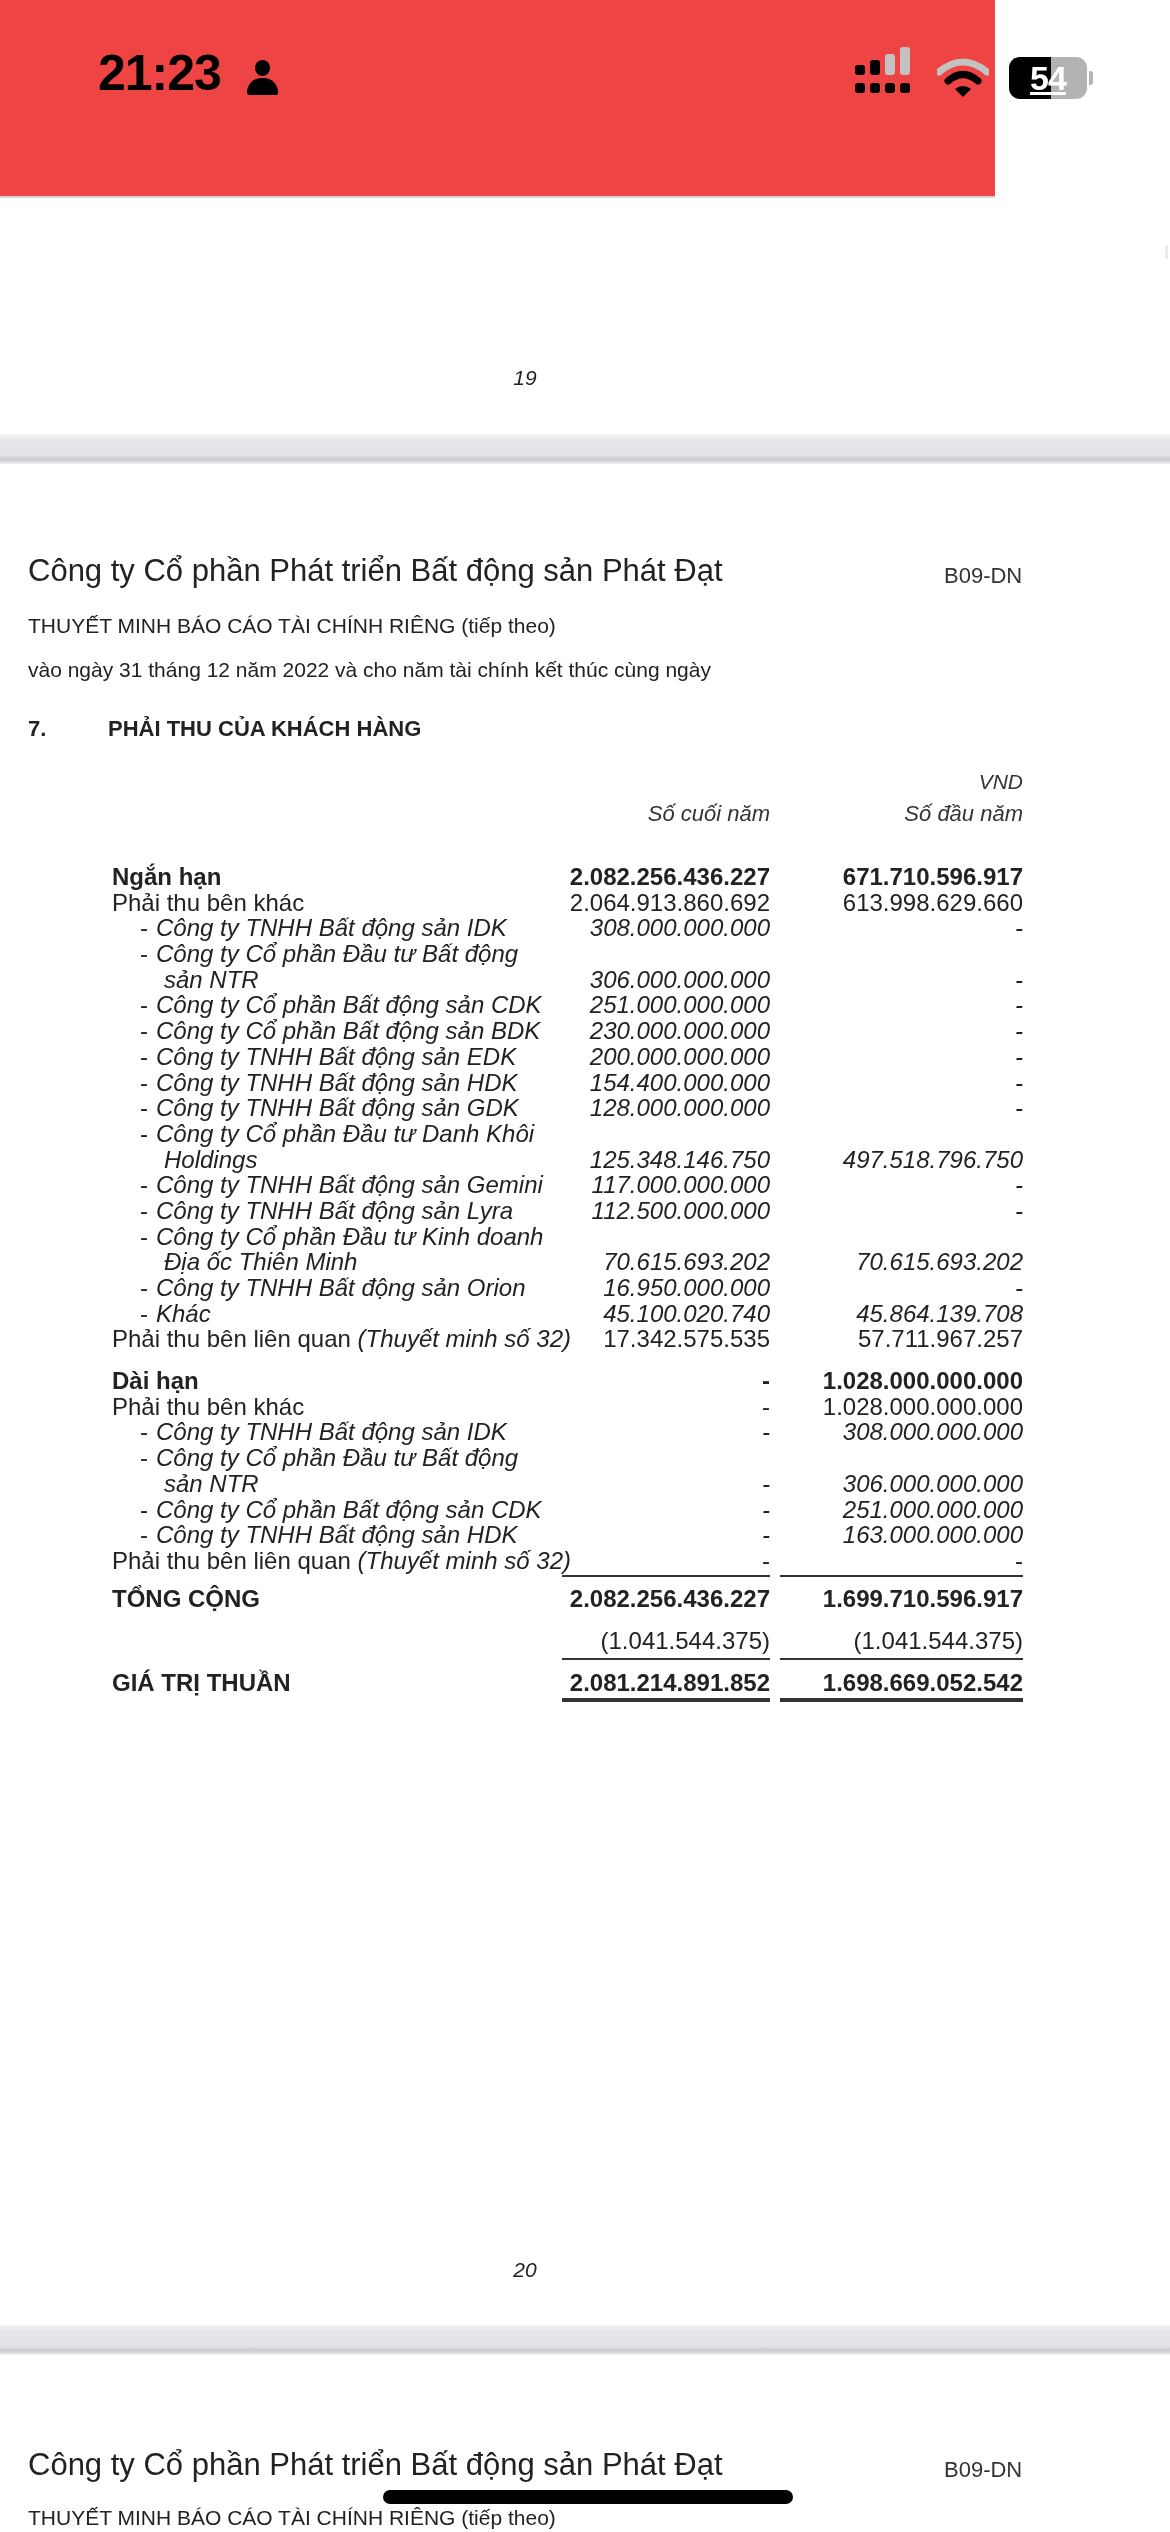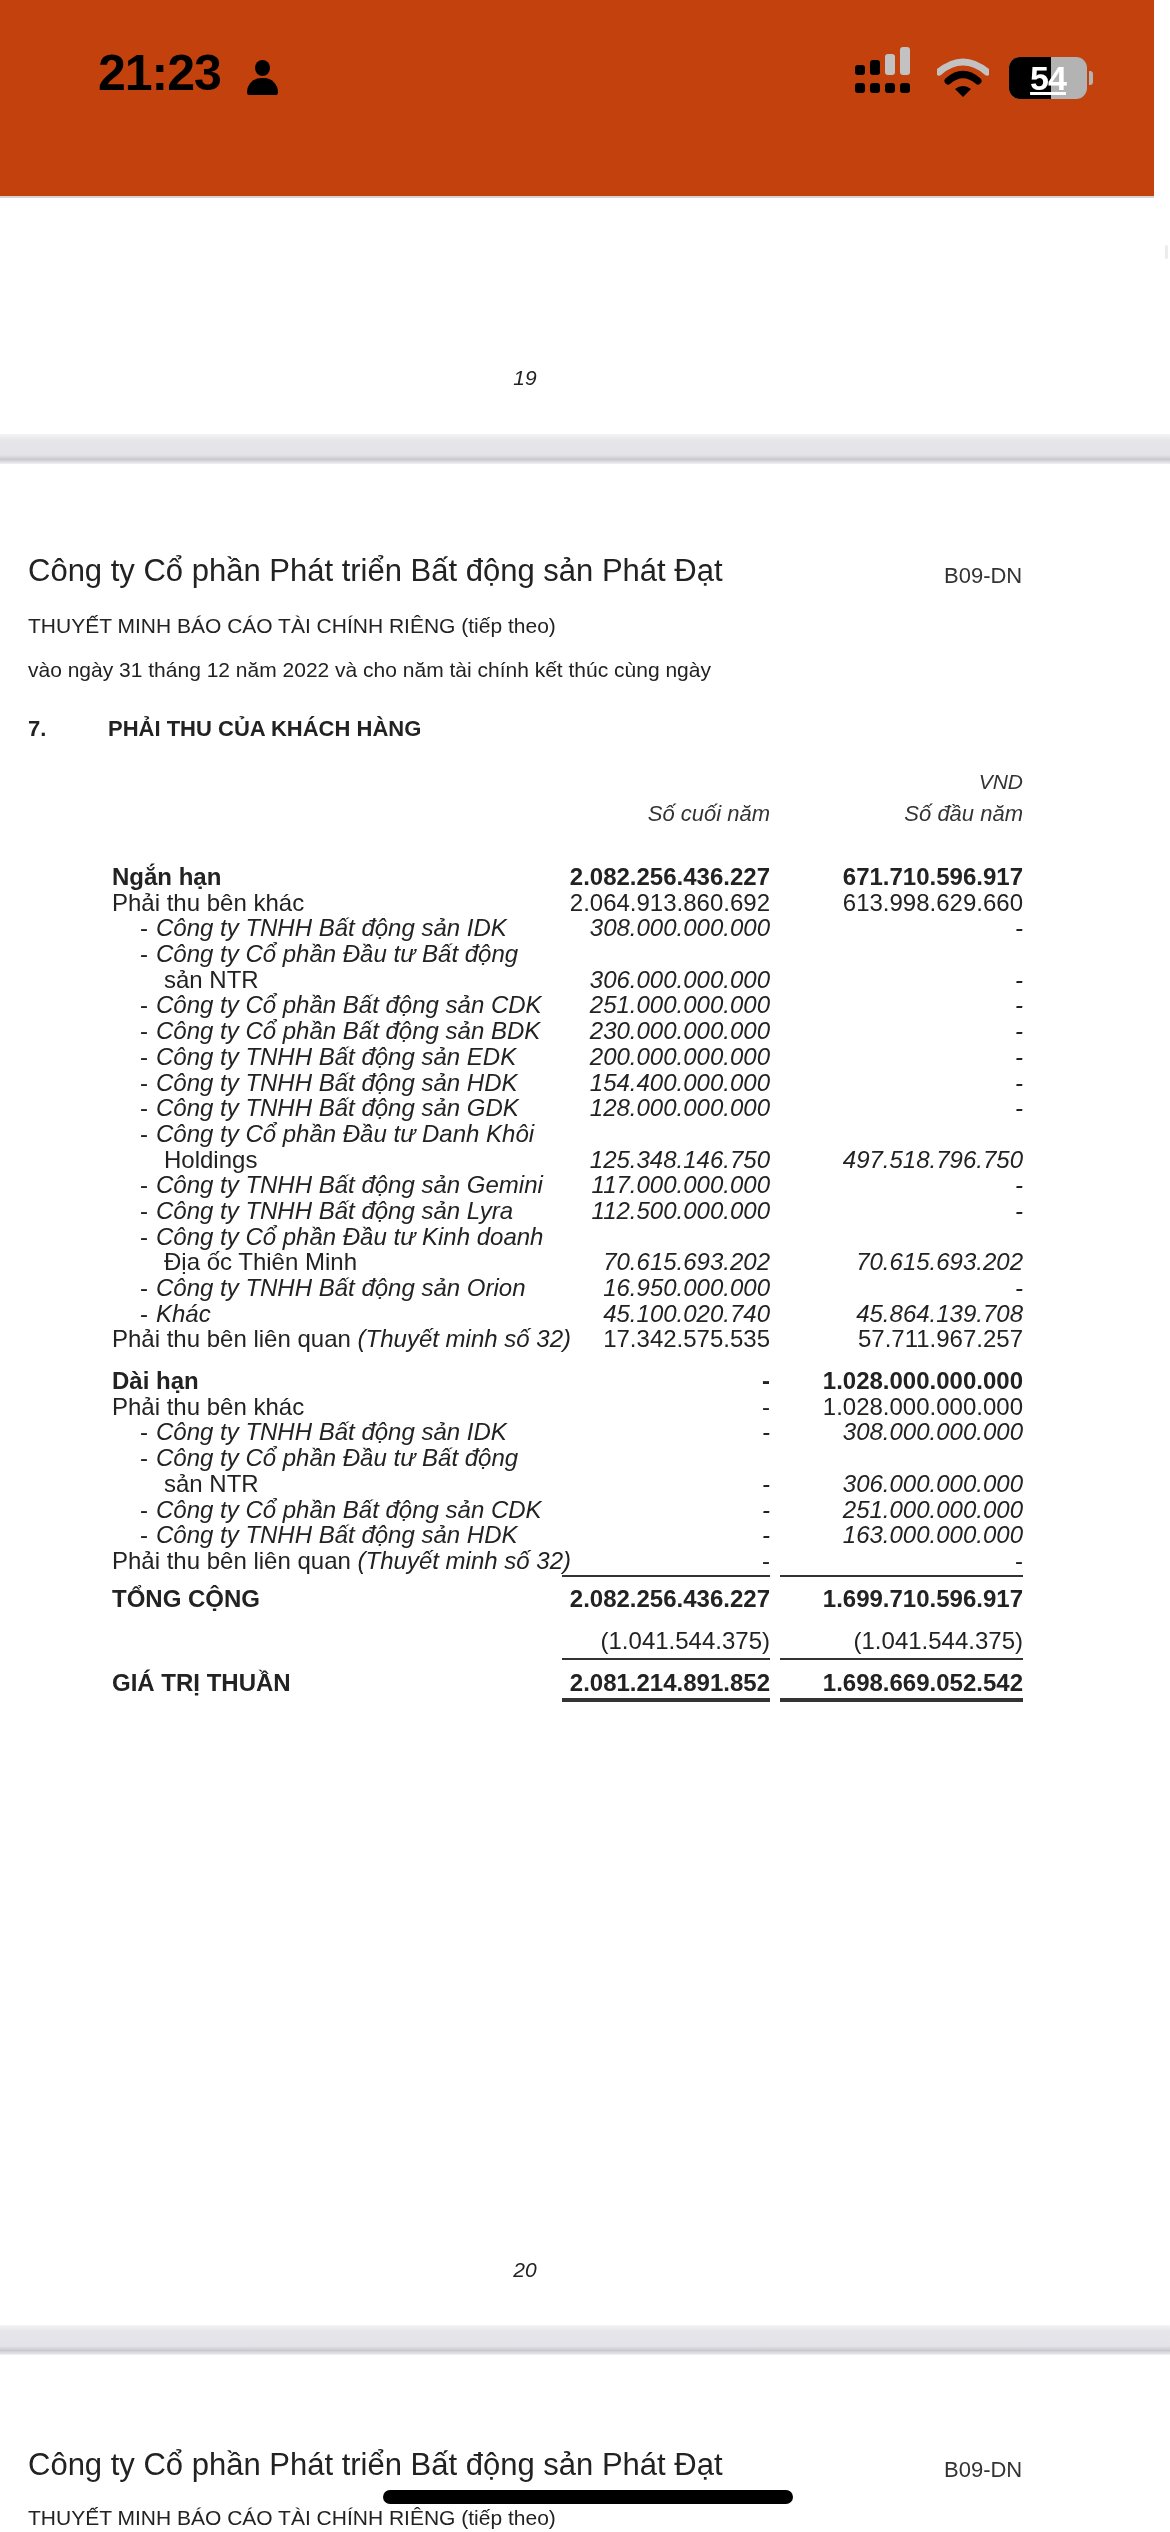--- a/index.html
+++ b/index.html
@@ -1,20 +1,20 @@
 <!DOCTYPE html>
 <html><head>
 <meta charset="utf-8">
 <style>
   * { box-sizing: border-box; margin: 0; padding: 0; }
   html, body { width: 1170px; height: 2532px; overflow: hidden; background: #ffffff; }
   body { position: relative; font-family: "Liberation Sans", sans-serif; color: #1a1a1a; }
 
   
-  .topbar { position: absolute; left: 0; top: 0; width: 1154px; height: 198px; background: #c2410c; border-bottom: 2px solid #d4d4d4; }
+  .topbar { position: absolute; left: 0; top: 0; width: 995px; height: 198px; background: #ef4444; border-bottom: 2px solid #d4d4d4; }
   .time { position: absolute; left: 98px; top: 44px; font-size: 50px; font-weight: bold; letter-spacing: -1px; color: #000; }
   .person-icon { position: absolute; left: 247px; top: 60px; width: 30px; height: 36px; }
   .person-icon .head { position: absolute; left: 8px; top: 0; width: 15px; height: 16px; border-radius: 50%; background: #000; }
   .person-icon .body { position: absolute; left: 0; top: 18px; width: 31px; height: 17px; border-radius: 15px 15px 3px 3px; background: #000; }
   .signal-icon { position: absolute; left: 855px; top: 57px; width: 60px; height: 42px; }
   .signal-icon .dot { position: absolute; width: 10px; height: 10px; border-radius: 3px; background: #000; }
   .signal-icon .bar { position: absolute; width: 10px; border-radius: 3px; background: #000; }
   .signal-icon .bar.dim { background: #c2c2c2; }
   .wifi-icon { position: absolute; left: 937px; top: 58px; width: 52px; height: 40px; }
   .battery-icon { position: absolute; left: 1009px; top: 57px; width: 84px; height: 42px; }
@@ -38,21 +38,21 @@
   .col-unit { position: absolute; top: 770px; left: 900px; width: 123px; text-align: right; font-size: 21px; font-style: italic; color: #333; }
   .col-head { position: absolute; top: 801px; font-size: 22px; font-style: italic; color: #333; text-align: right; }
   .col-head.c1 { left: 560px; width: 210px; }
   .col-head.c2 { left: 813px; width: 210px; }
 
   .table { position: absolute; left: 112px; top: 864px; width: 911px; }
   .row { position: relative; height: 25.7px; font-size: 24px; line-height: 25.7px; color: #222; }
   .row .lbl { position: absolute; left: 0; white-space: nowrap; }
   .row.sub .lbl { left: 28px; font-style: italic; }
   .row.sub .lbl .dash { font-style: normal; margin-right: 8px; }
-  .row.cont .lbl { left: 52px; }
+  .row.cont .lbl { left: 52px; font-style: italic; }
   .row .v1, .row .v2 { position: absolute; text-align: right; width: 230px; }
   .row .v1 { left: 428px; }
   .row .v2 { left: 681px; }
   .row.sub .v1, .row.sub .v2, .row.cont .v1, .row.cont .v2 { font-style: italic; }
   .row.bold { font-weight: bold; }
   .row.gap { height: 16px; }
   .row .note { font-style: italic; }
   .uline { position: absolute; height: 0; border-top: 2px solid #333; }
   .dline { position: absolute; height: 4px; border-top: 2px solid #333; border-bottom: 2px solid #333; }
   .home-indicator { position: absolute; left: 383px; top: 2490px; width: 410px; height: 14px; border-radius: 7px; background: #000; }

